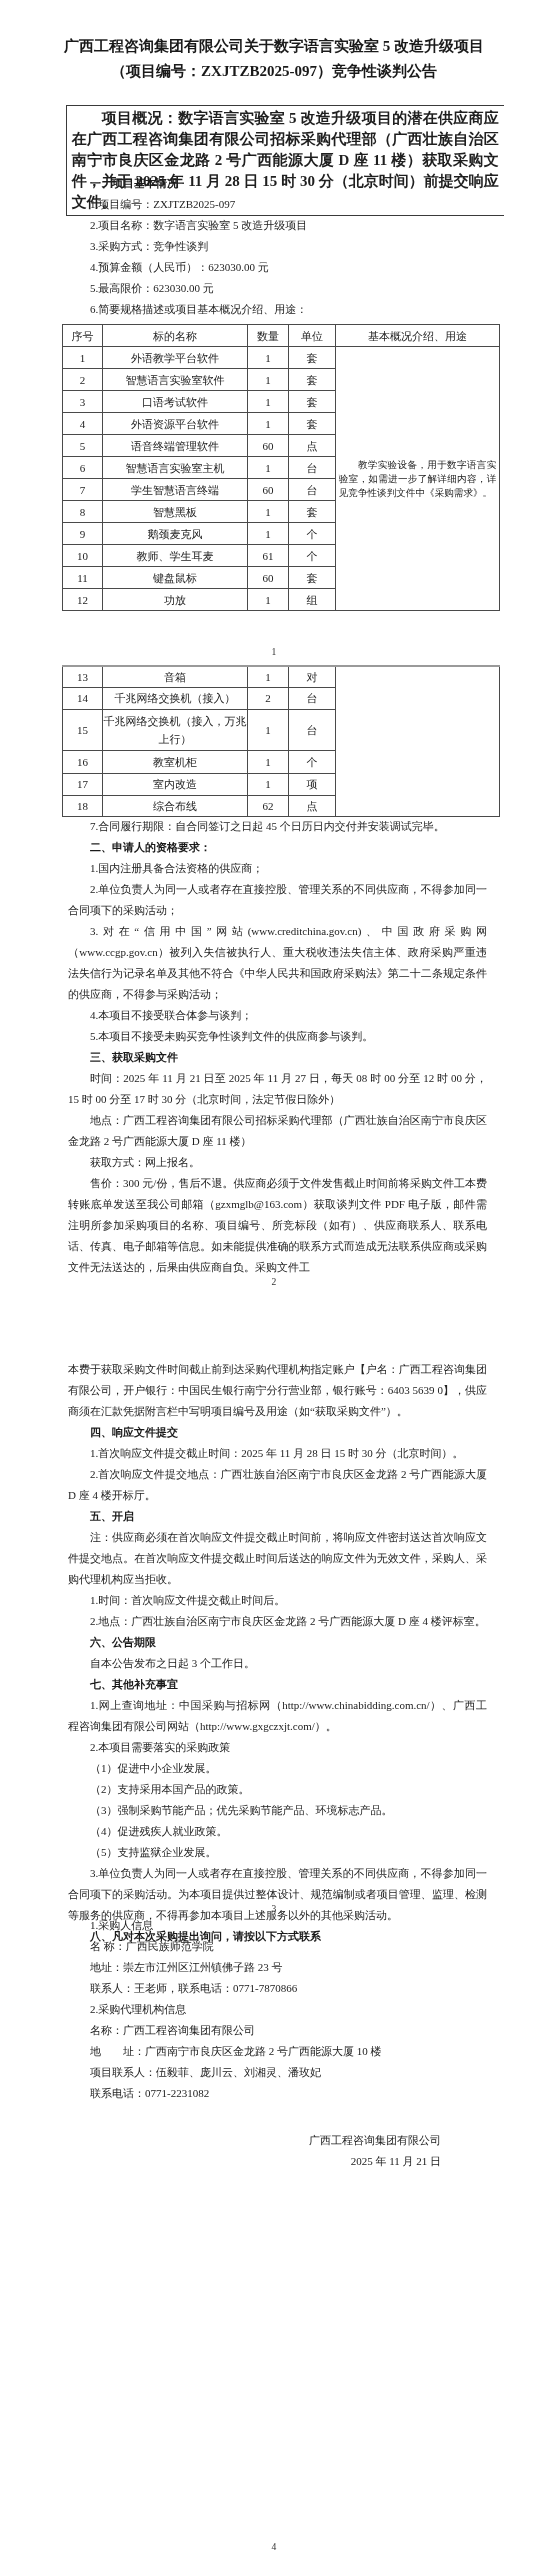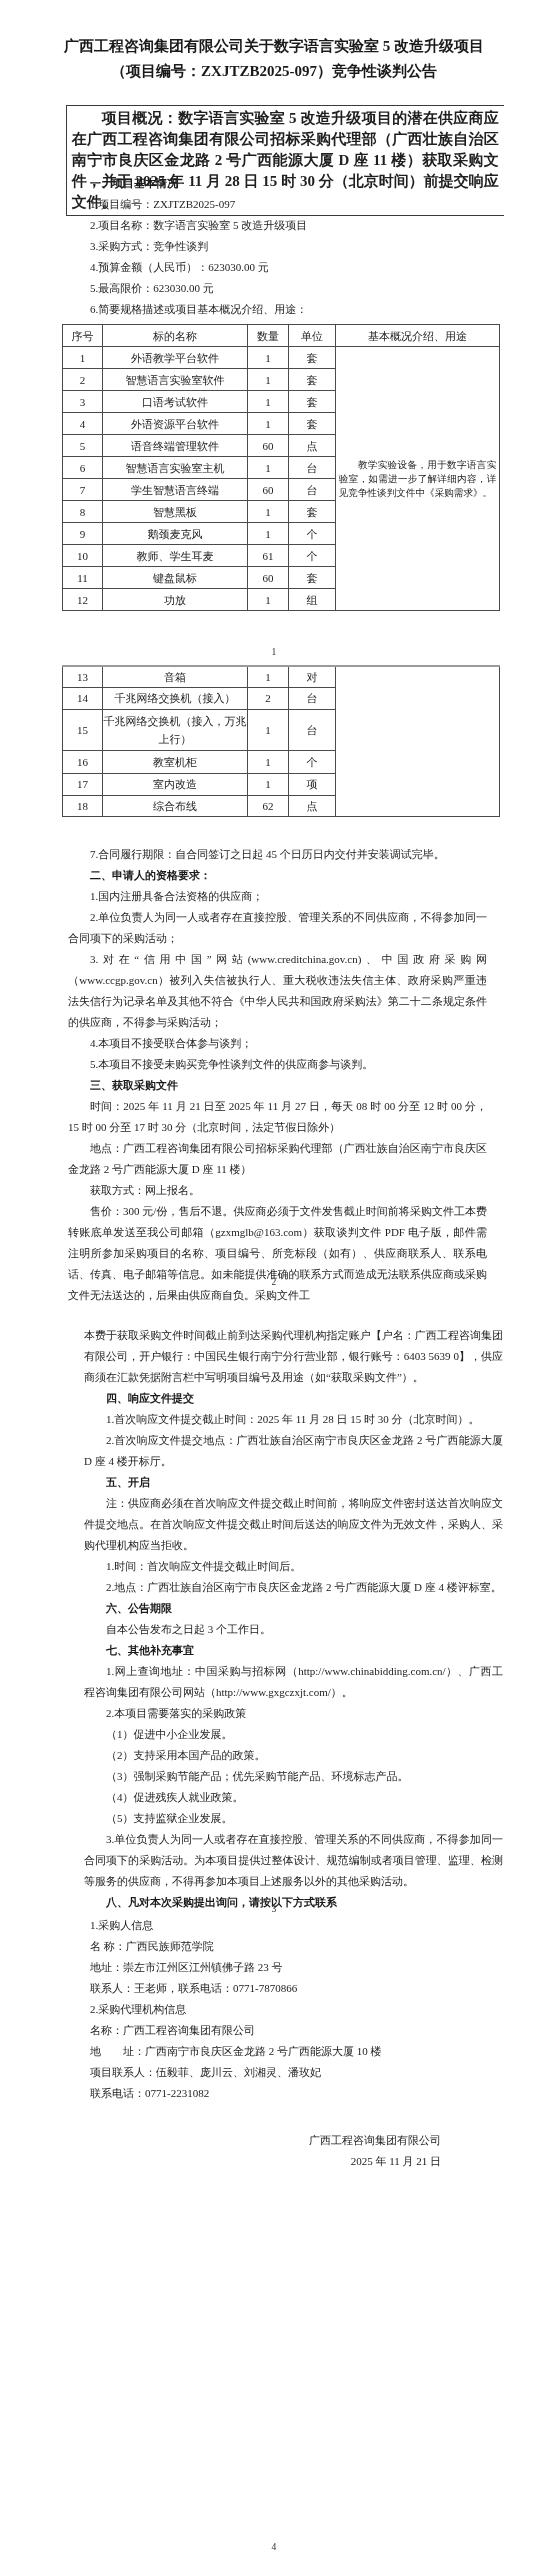--- a/index.html
+++ b/index.html
@@ -216,38 +216,38 @@
     </tr>
     <tr style="height:21px">
       <td>18</td>
       <td>综合布线</td>
       <td>62</td>
       <td>点</td>
     </tr>
   </tbody>
     </table>
 
-  <div class="flow" style="top:816px;margin-top:28px;">
+  <div class="flow" style="top:816px;">
     <p class="ind">7.合同履行期限：自合同签订之日起 45 个日历日内交付并安装调试完毕。</p>
     <p class="ind bold">二、申请人的资格要求：</p>
     <p class="ind">1.国内注册具备合法资格的供应商；</p>
     <p class="ind">2.单位负责人为同一人或者存在直接控股、管理关系的不同供应商，不得参加同一合同项下的采购活动；</p>
     <p class="ind">3.对在“信用中国”网站(www.creditchina.gov.cn)、中国政府采购网（www.ccgp.gov.cn）被列入失信被执行人、重大税收违法失信主体、政府采购严重违法失信行为记录名单及其他不符合《中华人民共和国政府采购法》第二十二条规定条件的供应商，不得参与采购活动；</p>
     <p class="ind">4.本项目不接受联合体参与谈判；</p>
     <p class="ind">5.本项目不接受未购买竞争性谈判文件的供应商参与谈判。</p>
     <p class="ind bold">三、获取采购文件</p>
     <p class="ind">时间：2025 年 11 月 21 日至 2025 年 11 月 27 日，每天 08 时 00 分至 12 时 00 分，15 时 00 分至 17 时 30 分（北京时间，法定节假日除外）</p>
     <p class="ind">地点：广西工程咨询集团有限公司招标采购代理部（广西壮族自治区南宁市良庆区金龙路 2 号广西能源大厦 D 座 11 楼）</p>
     <p class="ind">获取方式：网上报名。</p>
     <p class="ind">售价：300 元/份，售后不退。供应商必须于文件发售截止时间前将采购文件工本费转账底单发送至我公司邮箱（gzxmglb@163.com）获取谈判文件 PDF 电子版，邮件需注明所参加采购项目的名称、项目编号、所竞标段（如有）、供应商联系人、联系电话、传真、电子邮箱等信息。如未能提供准确的联系方式而造成无法联系供应商或采购文件无法送达的，后果由供应商自负。采购文件工</p>
   </div>
 
   <div class="pagenum" style="top:1275px;">2</div>
 
-  <div class="flow" style="top:1325px;margin-left:16px;">
+  <div class="flow" style="top:1359px;">
     <p>本费于获取采购文件时间截止前到达采购代理机构指定账户【户名：广西工程咨询集团有限公司，开户银行：中国民生银行南宁分行营业部，银行账号：6403 5639 0】，供应商须在汇款凭据附言栏中写明项目编号及用途（如“获取采购文件”）。</p>
     <p class="ind bold">四、响应文件提交</p>
     <p class="ind">1.首次响应文件提交截止时间：2025 年 11 月 28 日 15 时 30 分（北京时间）。</p>
     <p class="ind">2.首次响应文件提交地点：广西壮族自治区南宁市良庆区金龙路 2 号广西能源大厦 D 座 4 楼开标厅。</p>
     <p class="ind bold">五、开启</p>
     <p class="ind">注：供应商必须在首次响应文件提交截止时间前，将响应文件密封送达首次响应文件提交地点。在首次响应文件提交截止时间后送达的响应文件为无效文件，采购人、采购代理机构应当拒收。</p>
     <p class="ind">1.时间：首次响应文件提交截止时间后。</p>
     <p class="ind">2.地点：广西壮族自治区南宁市良庆区金龙路 2 号广西能源大厦 D 座 4 楼评标室。</p>
     <p class="ind bold">六、公告期限</p>
     <p class="ind">自本公告发布之日起 3 个工作日。</p>

